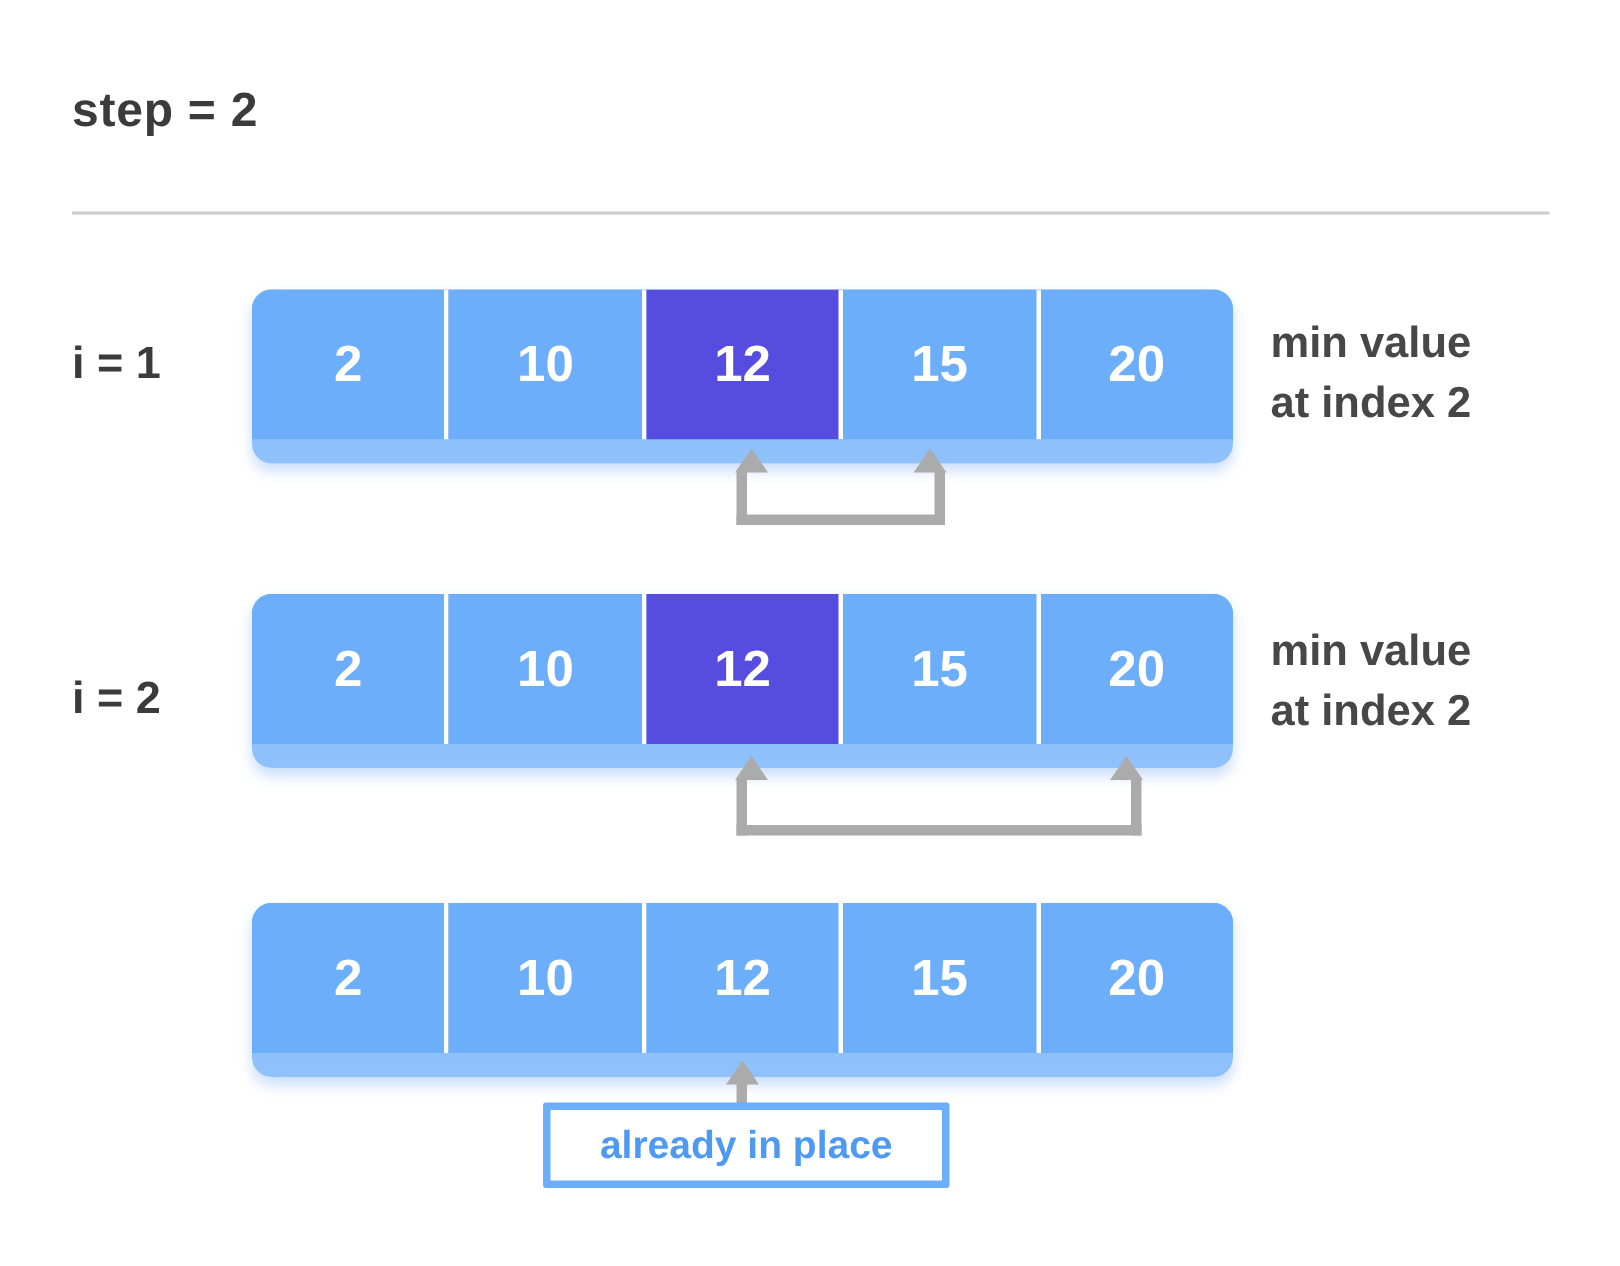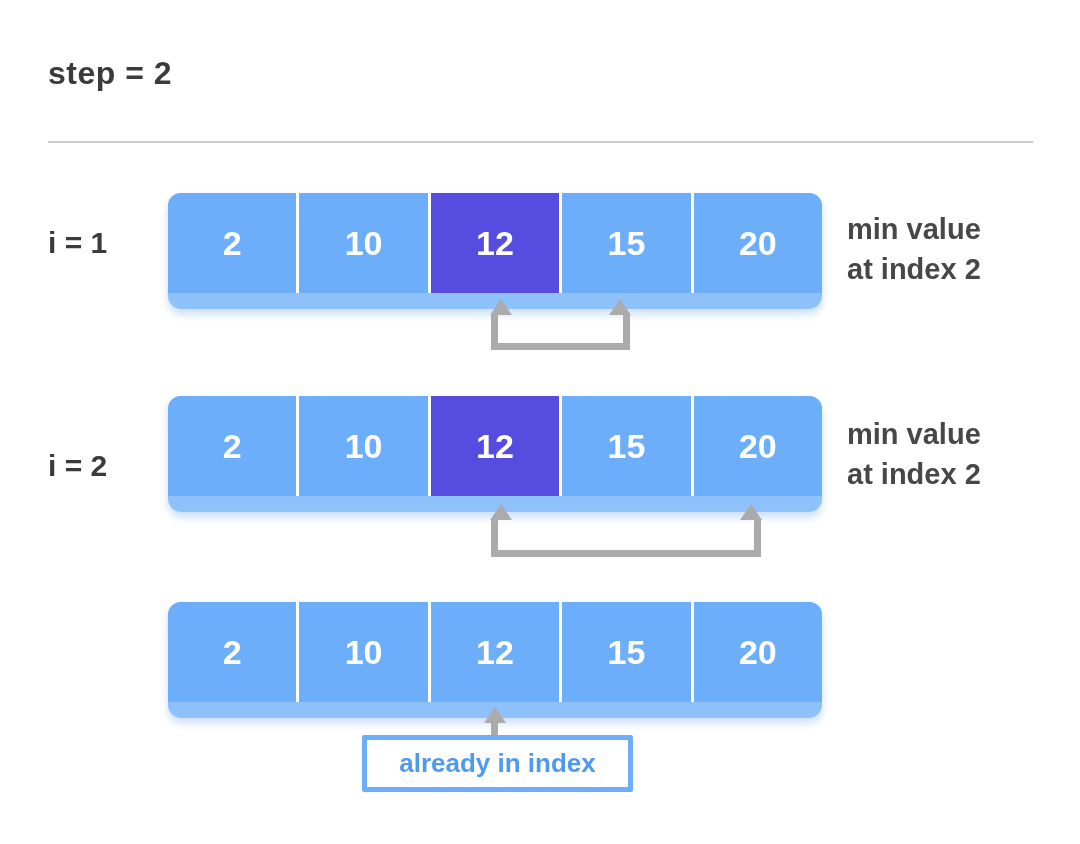--- a/index.html
+++ b/index.html
@@ -183,16 +183,16 @@
       <div class="cell">2</div>
       <div class="cell">10</div>
       <div class="cell">12</div>
       <div class="cell">15</div>
       <div class="cell">20</div>
     </div>
   </div>
   <div class="single-arrow-head"></div>
   <div class="single-arrow-stem"></div>
   <div class="callout-box">
-    <span class="callout-text">already in index</span>
+    <span class="callout-text">already in place</span>
   </div>
 
 </div>
 
 </body></html>

